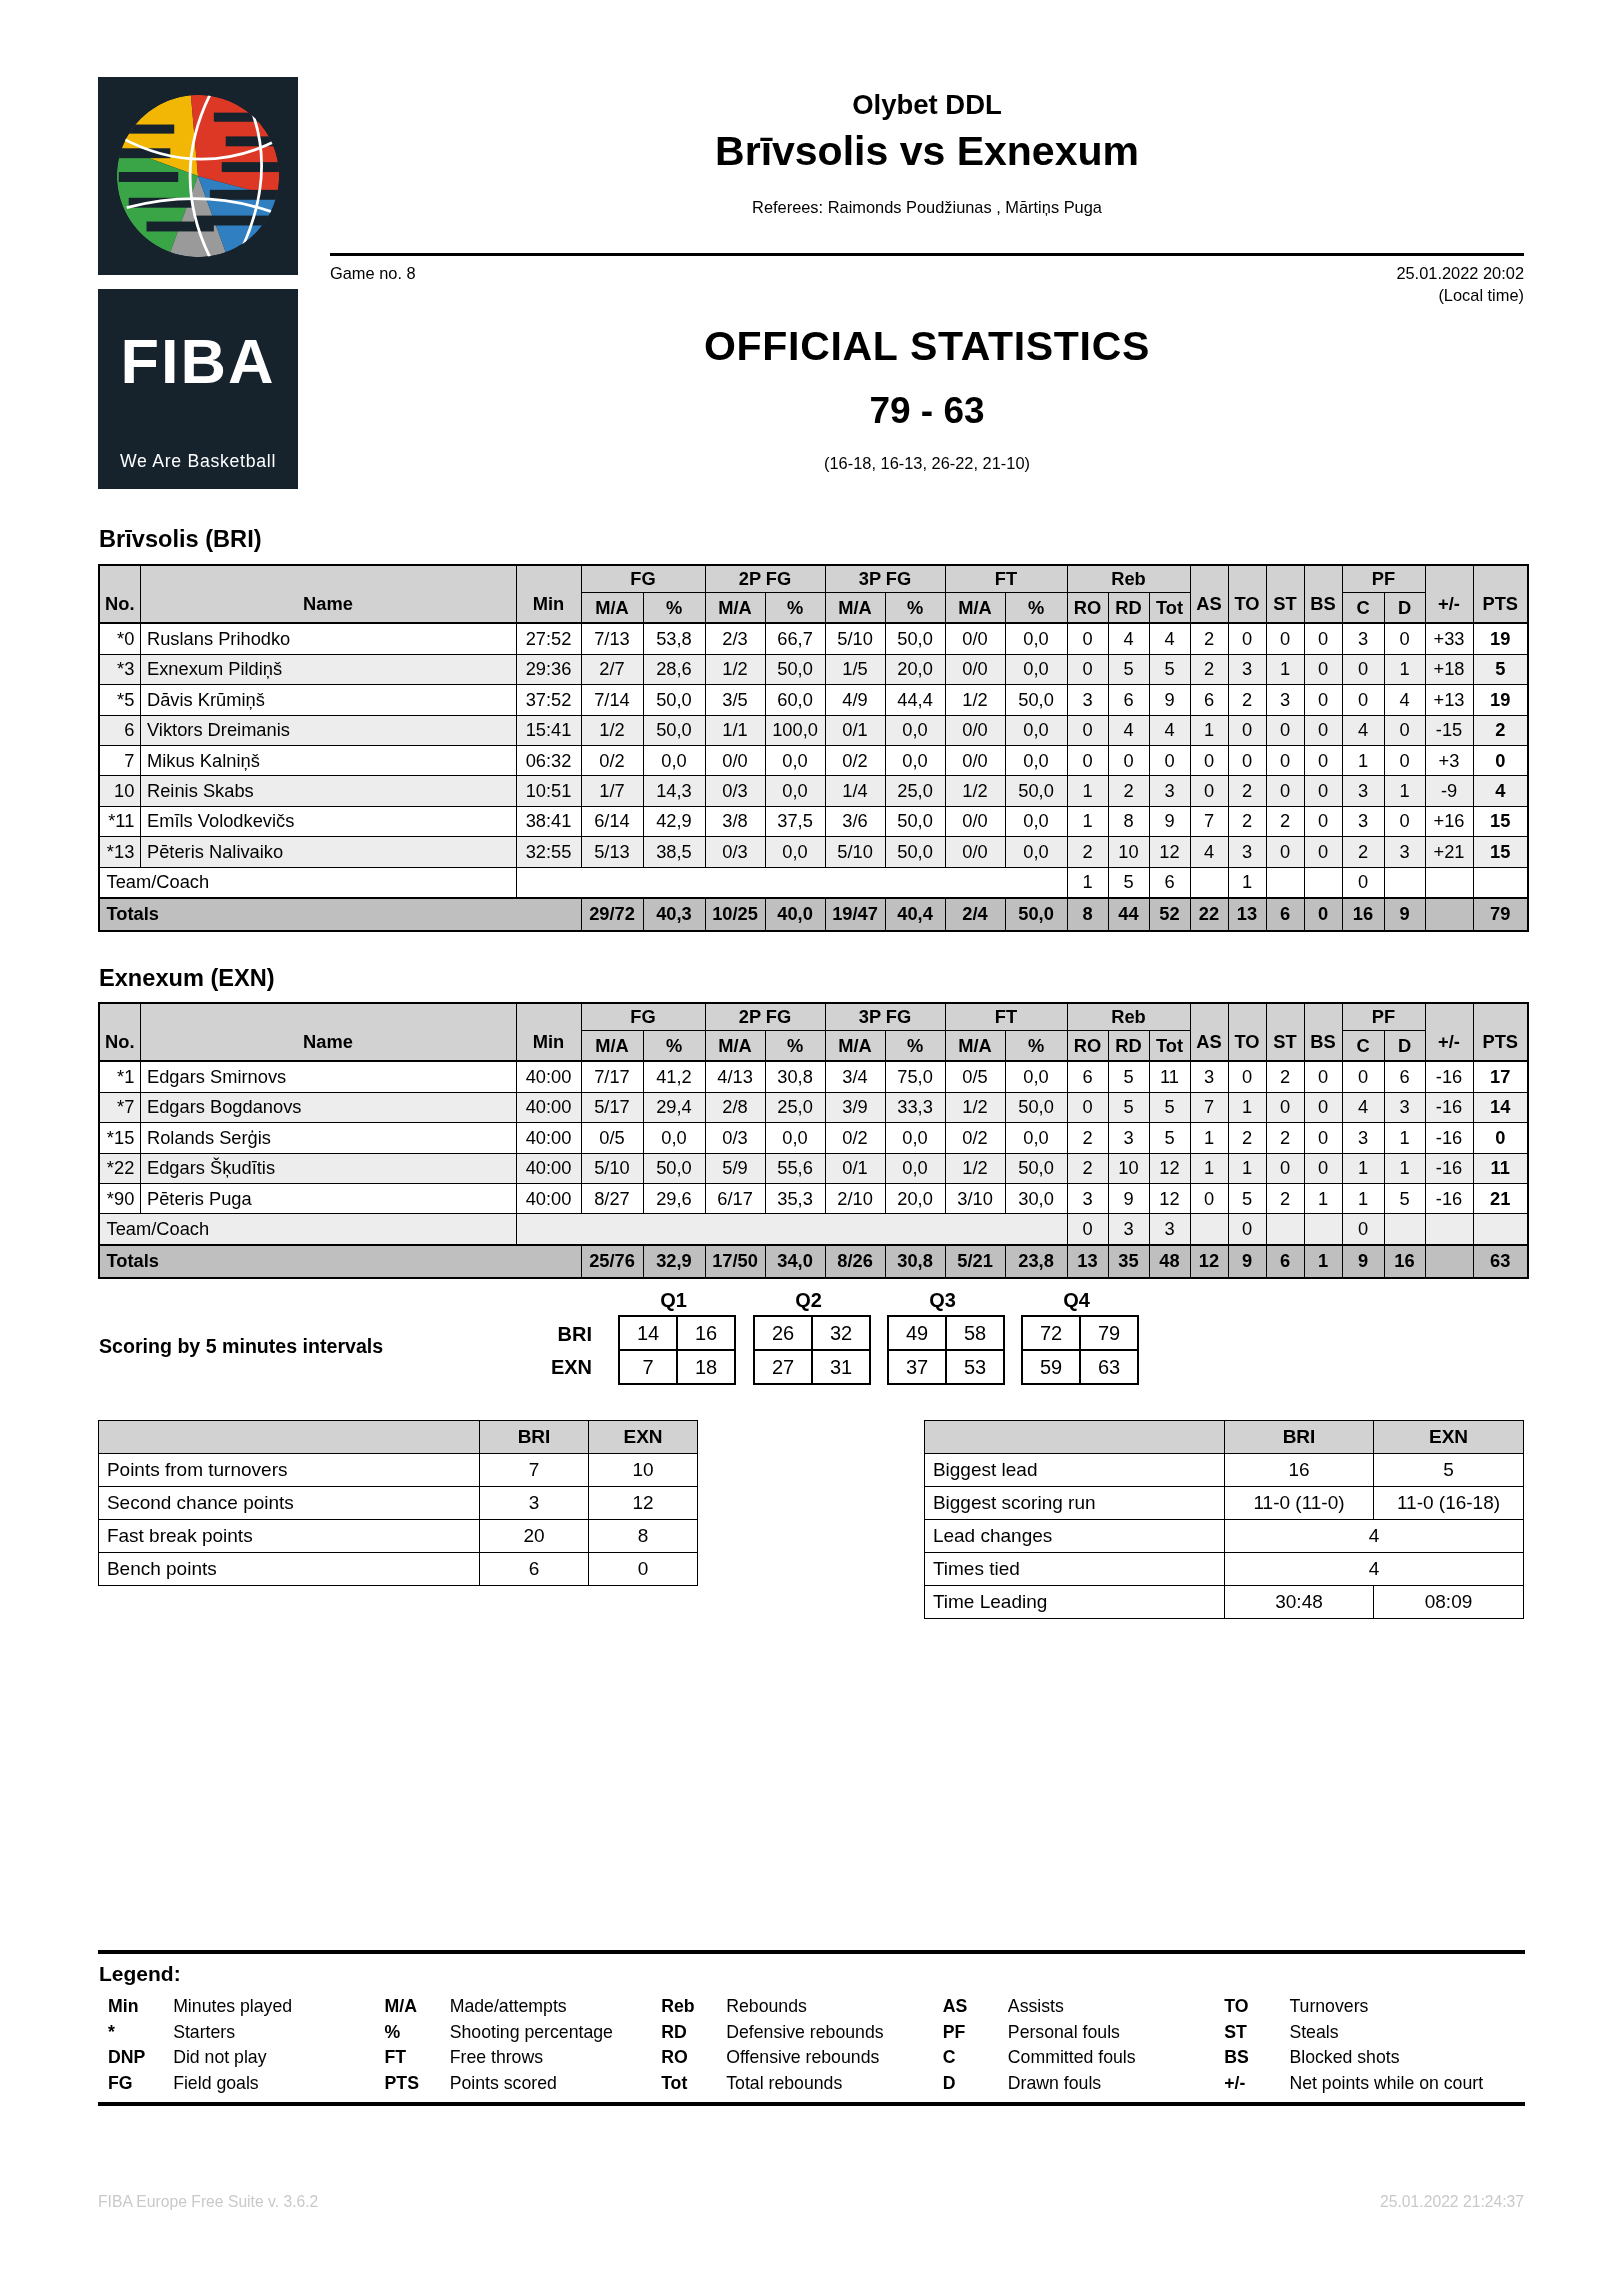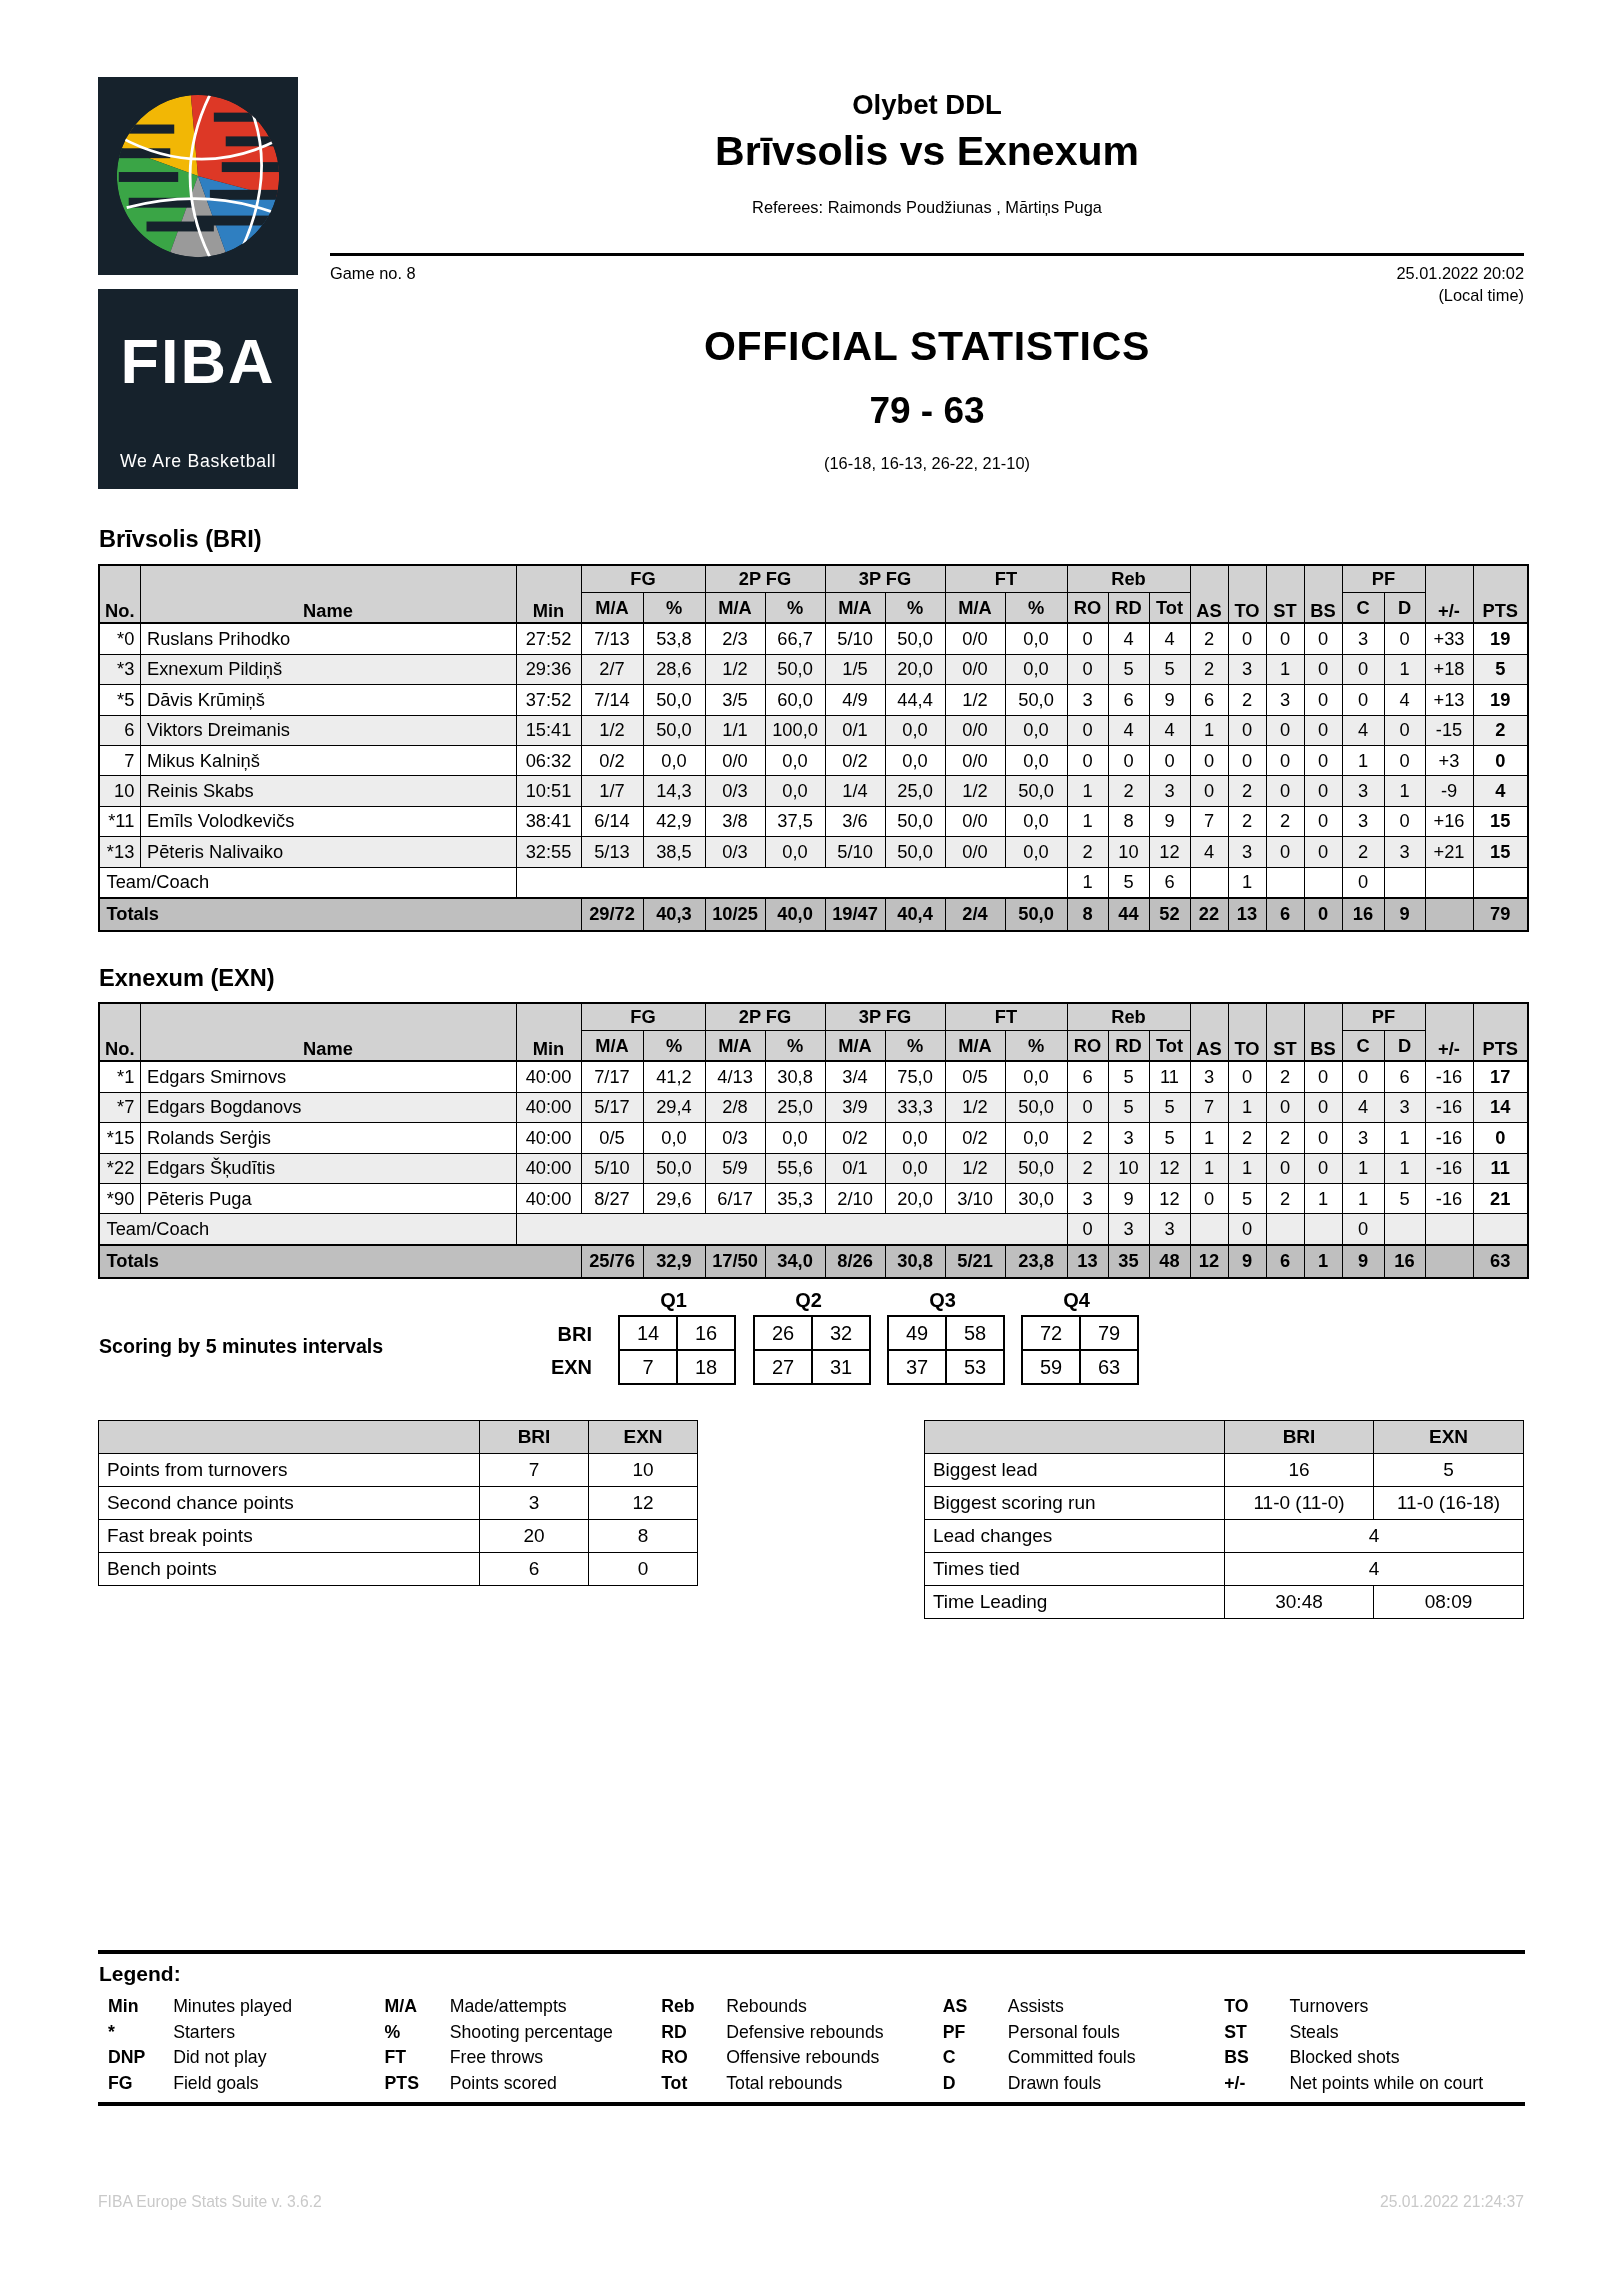--- a/index.html
+++ b/index.html
@@ -30,21 +30,21 @@
   .sec-title{position:absolute;left:99px;font-size:23.6px;font-weight:bold;}
   .t-bri{top:526px;}
   .t-exn{top:965px;}
 
   
   table.box{border-collapse:collapse;table-layout:fixed;position:absolute;left:98px;background:#fff;border:2px solid #000;width:1429px;}
   table.box td,table.box th{border:0.7px solid #000;height:29.4px;font-size:18.3px;text-align:center;padding:0;overflow:hidden;white-space:nowrap;}
   table.box thead th{background:#d2d2d2;font-weight:bold;}
   table.box thead{border-bottom:2px solid #000;}
   table.box tr.h1 th{height:26px;}
-  table.box th.bh{vertical-align:bottom;padding-bottom:0;margin-left:16px;}
+  table.box th.bh{vertical-align:bottom;padding-bottom:7px;margin-left:16px;}
   table.box tbody tr{border-top:1.3px solid #000;}
   table.box tr.e{background:#ededed;}
   table.box tr.tot{background:#bfbfbf;font-weight:bold;border-top:2px solid #000;}
   table.box tr.tot td{height:31px;}
   table.box tr.p td:nth-child(1){text-align:right;padding-right:5.2px;}
   table.box tr.p td:nth-child(2){text-align:left;padding-left:6.5px;}
   table.box tr.p td:nth-child(22){font-weight:bold;}
   table.box td.lab{text-align:left;padding-left:6.5px;}
   .box-bri{top:564px;}
   .box-exn{top:1002px;}
@@ -838,15 +838,15 @@
         <td>Total rebounds</td>
         <td class="ab">D</td>
         <td>Drawn fouls</td>
         <td class="ab">+/-</td>
         <td>Net points while on court</td>
       </tr>
     </tbody>
 </table>
 <div class="rule-leg-bot"></div>
 
-<div class="foot foot-l">FIBA Europe Stats Suite v. 3.6.2</div>
+<div class="foot foot-l">FIBA Europe Free Suite v. 3.6.2</div>
 <div class="foot foot-r">25.01.2022 21:24:37</div>
 
 
 </body></html>

